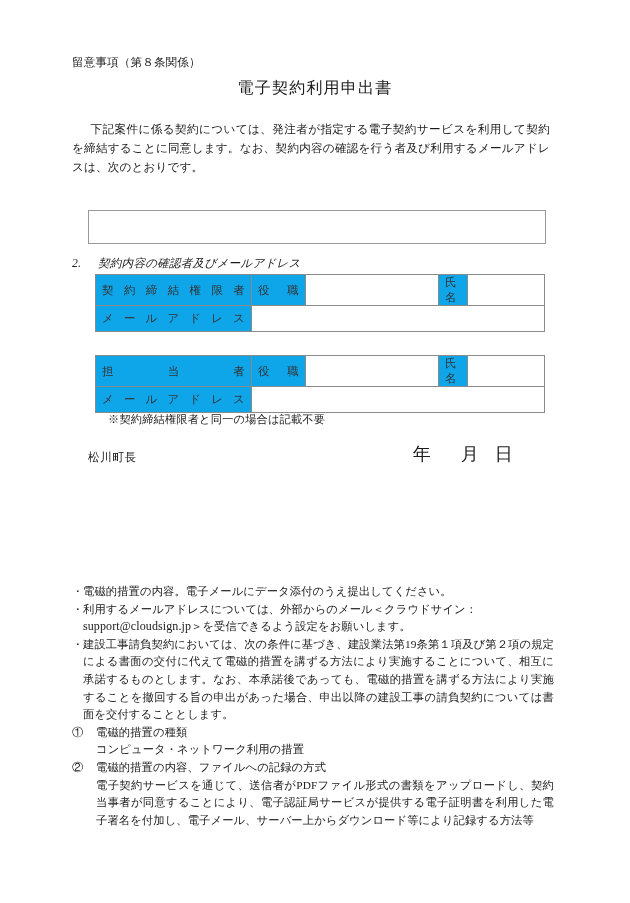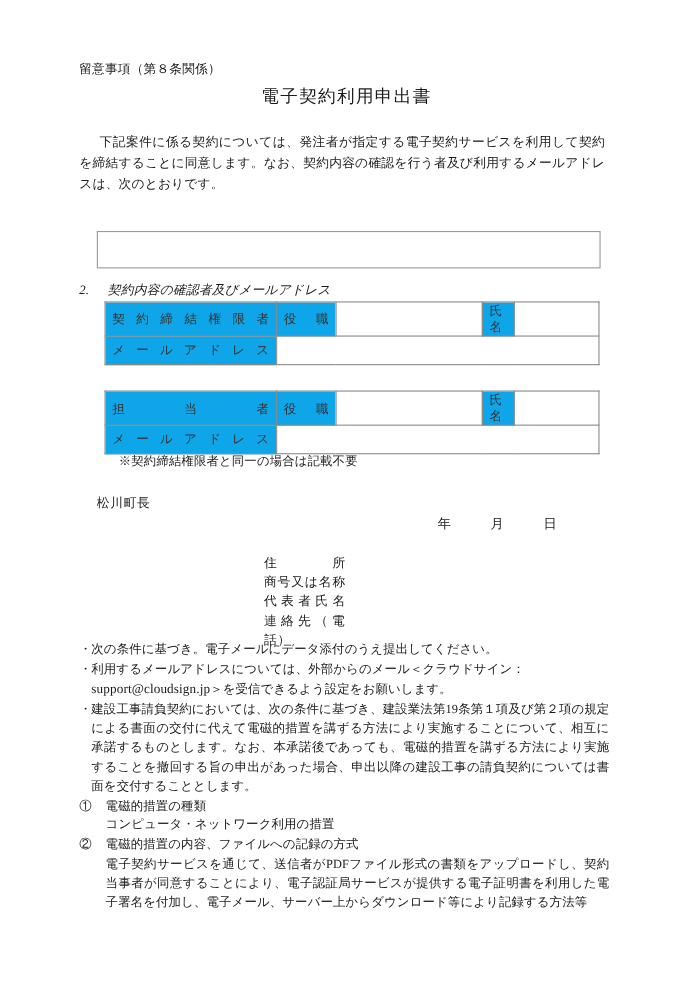--- a/index.html
+++ b/index.html
@@ -110,23 +110,24 @@
     letter-spacing: 0.2px;
   }
 
   
   .addressee {
     left: 88px; top: 450px;
     font-size: 11.6px;
     letter-spacing: 0.6px;
   }
   .date-line {
-    left: 398px; top: 468px;
-    font-size: 12px;
+    left: 398px; top: 442px;
+    font-size: 18px;
     letter-spacing: 0.4px;
+    text-align: center;
   }
   .date-line span { display: inline-block; }
   .date-y { width: 48px; }
   .date-m { width: 48px; }
   .date-d { width: 20px; }
 
   
   .applicant {
     left: 240px; top: 503px;
     font-size: 11.6px;
@@ -241,33 +242,27 @@
     </table>
 
   <div class="abs note-same nowrap">※契約締結権限者と同一の場合は記載不要</div>
 
   <div class="abs addressee nowrap">松川町長</div>
 
   <div class="abs date-line nowrap">
     <span class="date-y">年</span><span class="date-m">月</span><span class="date-d">日</span>
   </div>
 
-  <div class="abs applicant">
-    <div class="row">住所</div>
-    <div class="row">商号又は名称</div>
-    <div class="row">代表者氏名</div>
-    <div class="row tel">連絡先（電話）</div>
-  </div>
 
   <div class="abs notes">
 
 
     <div class="bullet">
       <span class="mark">・</span>
-      <span class="body">次の条件に基づき。電子メールにデータ添付のうえ提出してください。</span>
+      <span class="body">電磁的措置の内容。電子メールにデータ添付のうえ提出してください。</span>
     </div>
 
     <div class="bullet">
       <span class="mark">・</span>
       <span class="body">利用するメールアドレスについては、外部からのメール＜クラウドサイン：</span>
     </div>
 
     <div class="cont">
       <span class="mono">support@cloudsign.jp</span><span>＞を受信できるよう設定をお願いします。</span>
     </div>

